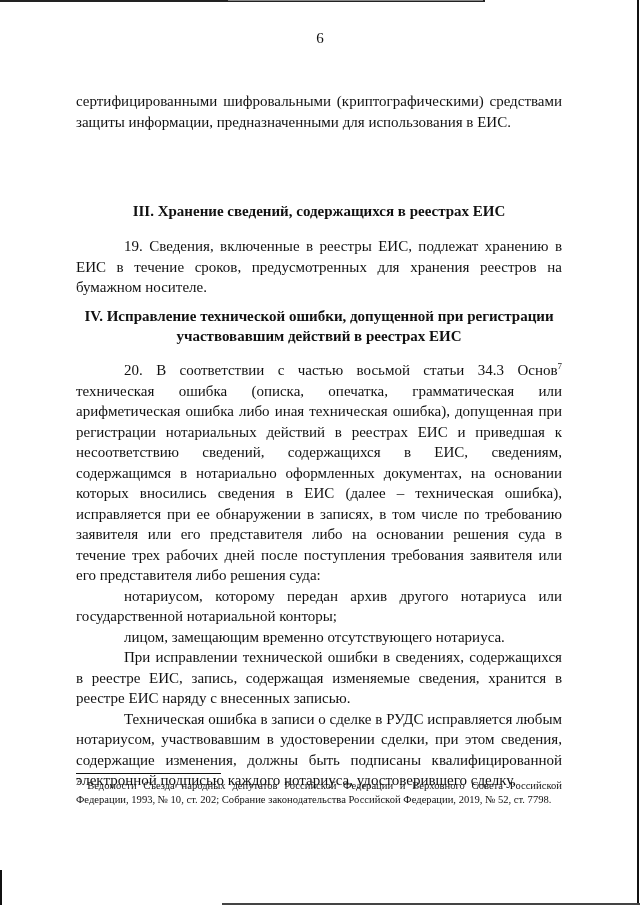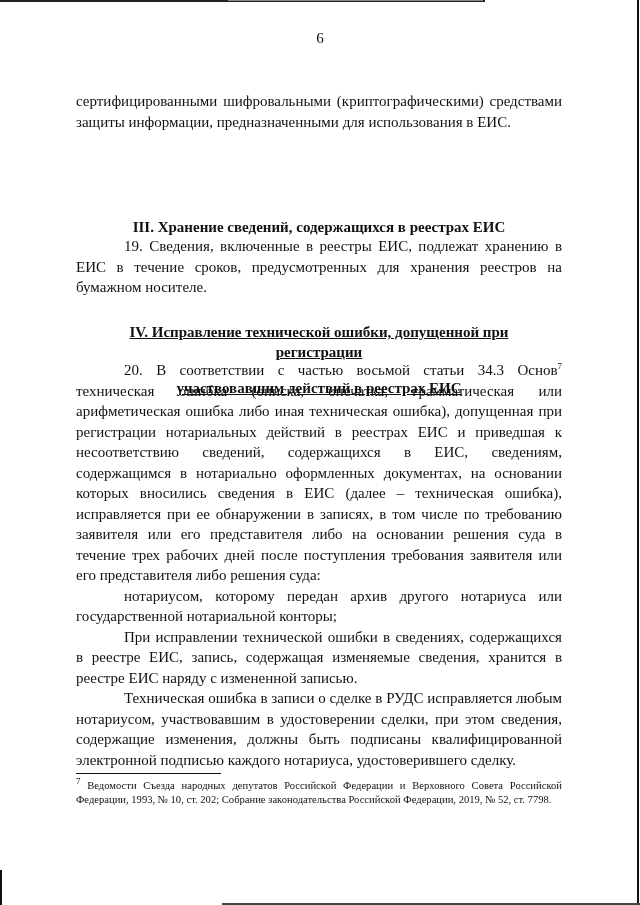--- a/index.html
+++ b/index.html
@@ -7,21 +7,21 @@
       font-family: "Liberation Serif", "DejaVu Serif", serif; color: #111; }
     .edge-top { position: absolute; left: 0; top: 0; width: 485px; height: 2px; background: #222; }
     .edge-top2 { position: absolute; left: 228px; top: 0; width: 255px; height: 1px; background: #888; }
     .edge-right { position: absolute; right: 1px; top: 0; width: 2px; height: 905px; background: #111; }
     .edge-left { position: absolute; left: 0; top: 870px; width: 2px; height: 35px; background: #111; }
     .edge-bottom { position: absolute; left: 222px; bottom: 0; width: 418px; height: 2px; background: #444; }
     .page-num { position: absolute; top: 30px; left: 0; width: 640px; text-align: center; font-size: 15px; }
     .text { position: absolute; left: 76px; width: 486px; font-size: 15px; line-height: 20.5px; }
     .p { margin: 0; text-align: justify; text-align-last: left; }
     .indent { text-indent: 48px; }
-    .heading { font-weight: bold; text-align: center; margin: 16px; font-size: 15px; line-height: 20px; }
+    .heading { font-weight: bold; text-align: center; margin: 0; font-size: 15px; line-height: 20px; }
     .fn-rule { position: absolute; left: 76px; top: 773px; width: 145px; height: 1px; background: #111; }
     .footnote { position: absolute; left: 76px; top: 779px; width: 486px; font-size: 10.6px; line-height: 14px; text-align: justify; text-align-last: left; }
     sup { font-size: 9px; line-height: 0; }
   </style>
 </head>
 <body>
 
 <div class="edge-top"></div>
 <div class="edge-top2"></div>
 <div class="edge-right"></div>
@@ -35,26 +35,27 @@
 </div>
 
 <div class="text" style="top:201px;">
   <p class="heading">III. Хранение сведений, содержащихся в реестрах ЕИС</p>
 </div>
 
 <div class="text" style="top:236px;">
   <p class="p indent">19. Сведения, включенные в реестры ЕИС, подлежат хранению в ЕИС в течение сроков, предусмотренных для хранения реестров на бумажном носителе.</p>
 </div>
 
-<div class="text" style="top:306px;text-decoration:underline;">
+<div class="text" style="top:306px;">
   <p class="heading">IV. Исправление технической ошибки, допущенной при регистрации</p>
   <p class="heading">участвовавшим действий в реестрах ЕИС</p>
 </div>
 
 <div class="text" style="top:360px;">
   <p class="p indent"><span>20. В соответствии с частью восьмой статьи 34.3 Основ</span><sup>7</sup><span> техническая ошибка (описка, опечатка, грамматическая или арифметическая ошибка либо иная техническая ошибка), допущенная при регистрации нотариальных действий в реестрах ЕИС и приведшая к несоответствию сведений, содержащихся в ЕИС, сведениям, содержащимся в нотариально оформленных документах, на основании которых вносились сведения в ЕИС (далее – техническая ошибка), исправляется при ее обнаружении в записях, в том числе по требованию заявителя или его представителя либо на основании решения суда в течение трех рабочих дней после поступления требования заявителя или его представителя либо решения суда:</span></p>
   <p class="p indent">нотариусом, которому передан архив другого нотариуса или государственной нотариальной конторы;</p>
-  <p class="p indent">При исправлении технической ошибки в сведениях, содержащихся в реестре ЕИС, запись, содержащая изменяемые сведения, хранится в реестре ЕИС наряду с измененной записью.</p>
+  <p class="p indent">лицом, замещающим временно отсутствующего нотариуса.</p>
+  <p class="p indent">При исправлении технической ошибки в сведениях, содержащихся в реестре ЕИС, запись, содержащая изменяемые сведения, хранится в реестре ЕИС наряду с внесенных записью.</p>
   <p class="p indent">Техническая ошибка в записи о сделке в РУДС исправляется любым нотариусом, участвовавшим в удостоверении сделки, при этом сведения, содержащие изменения, должны быть подписаны квалифицированной электронной подписью каждого нотариуса, удостоверившего сделку.</p>
 </div>
 
 <div class="fn-rule"></div>
 <div class="footnote"><sup>7</sup><span> Ведомости Съезда народных депутатов Российской Федерации и Верховного Совета Российской Федерации, 1993, № 10, ст. 202; Собрание законодательства Российской Федерации, 2019, № 52, ст. 7798.</span></div>
 
 </body></html>

